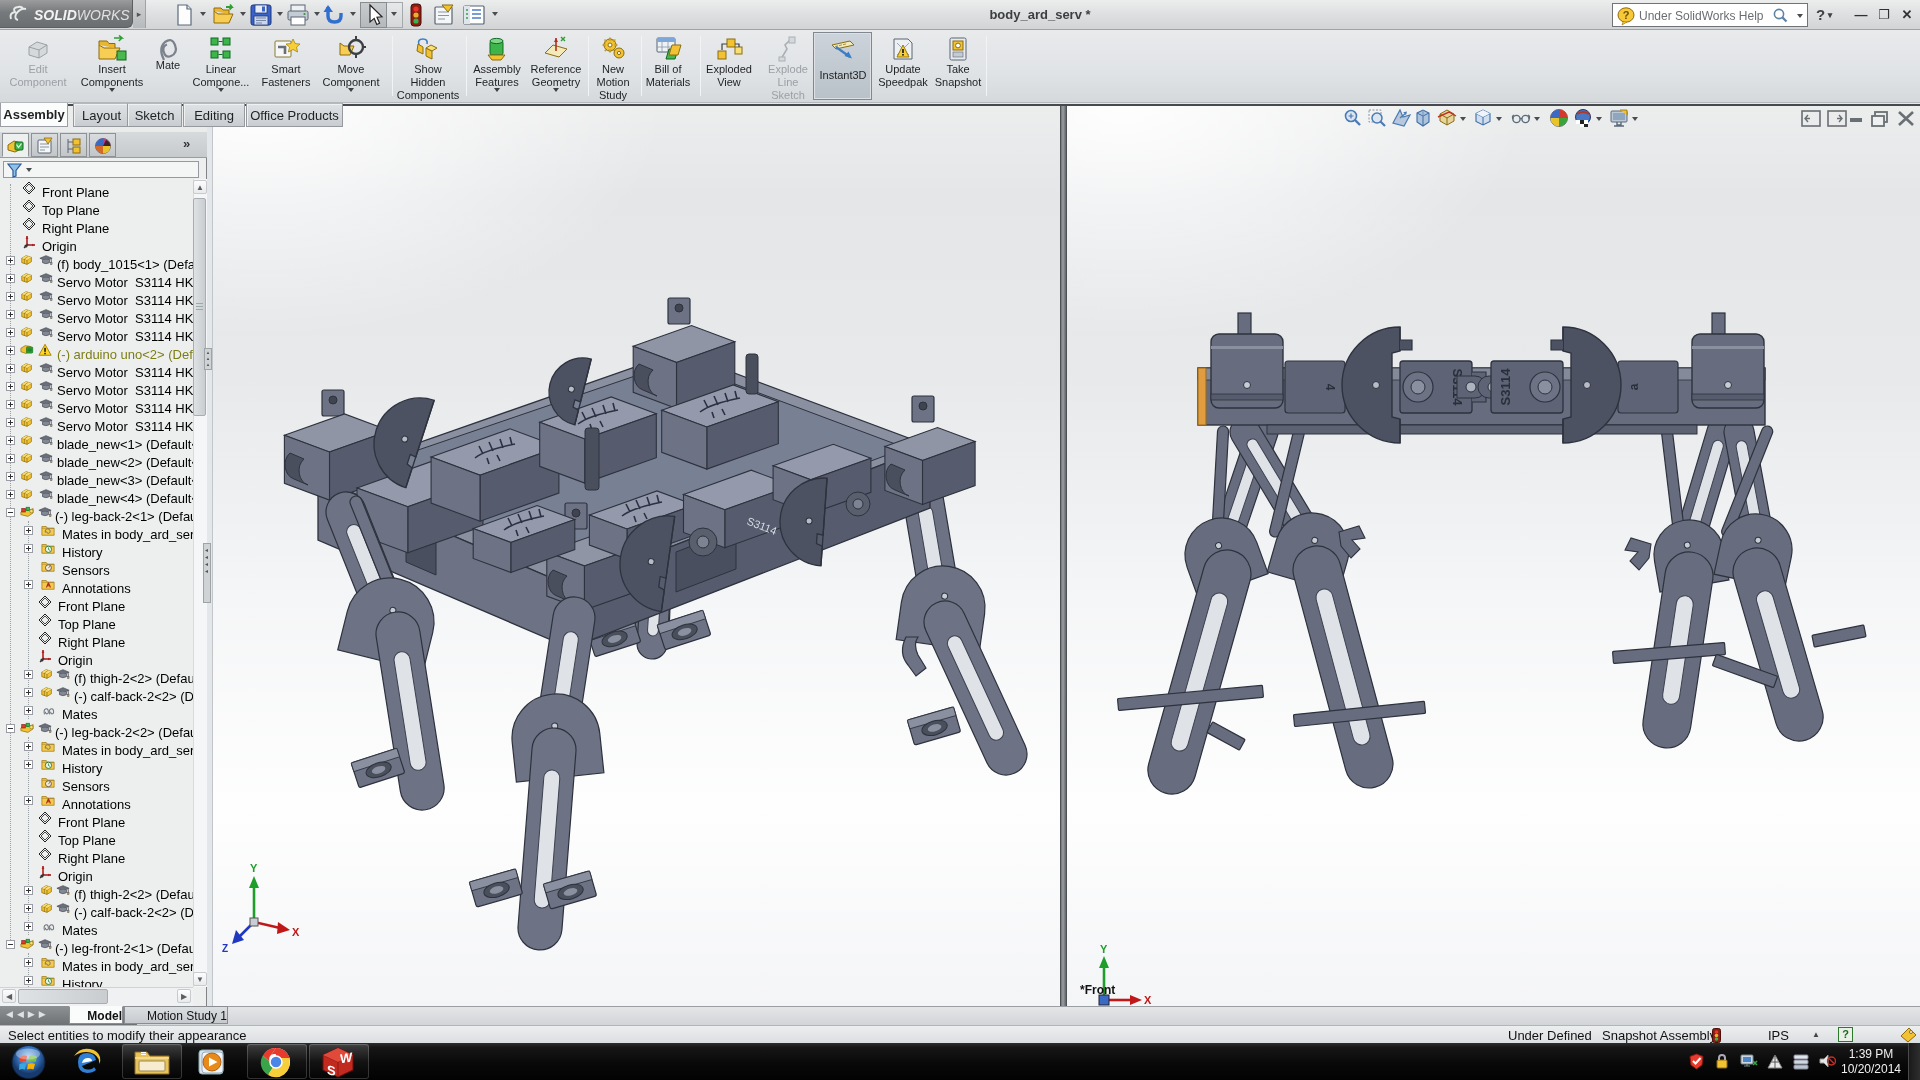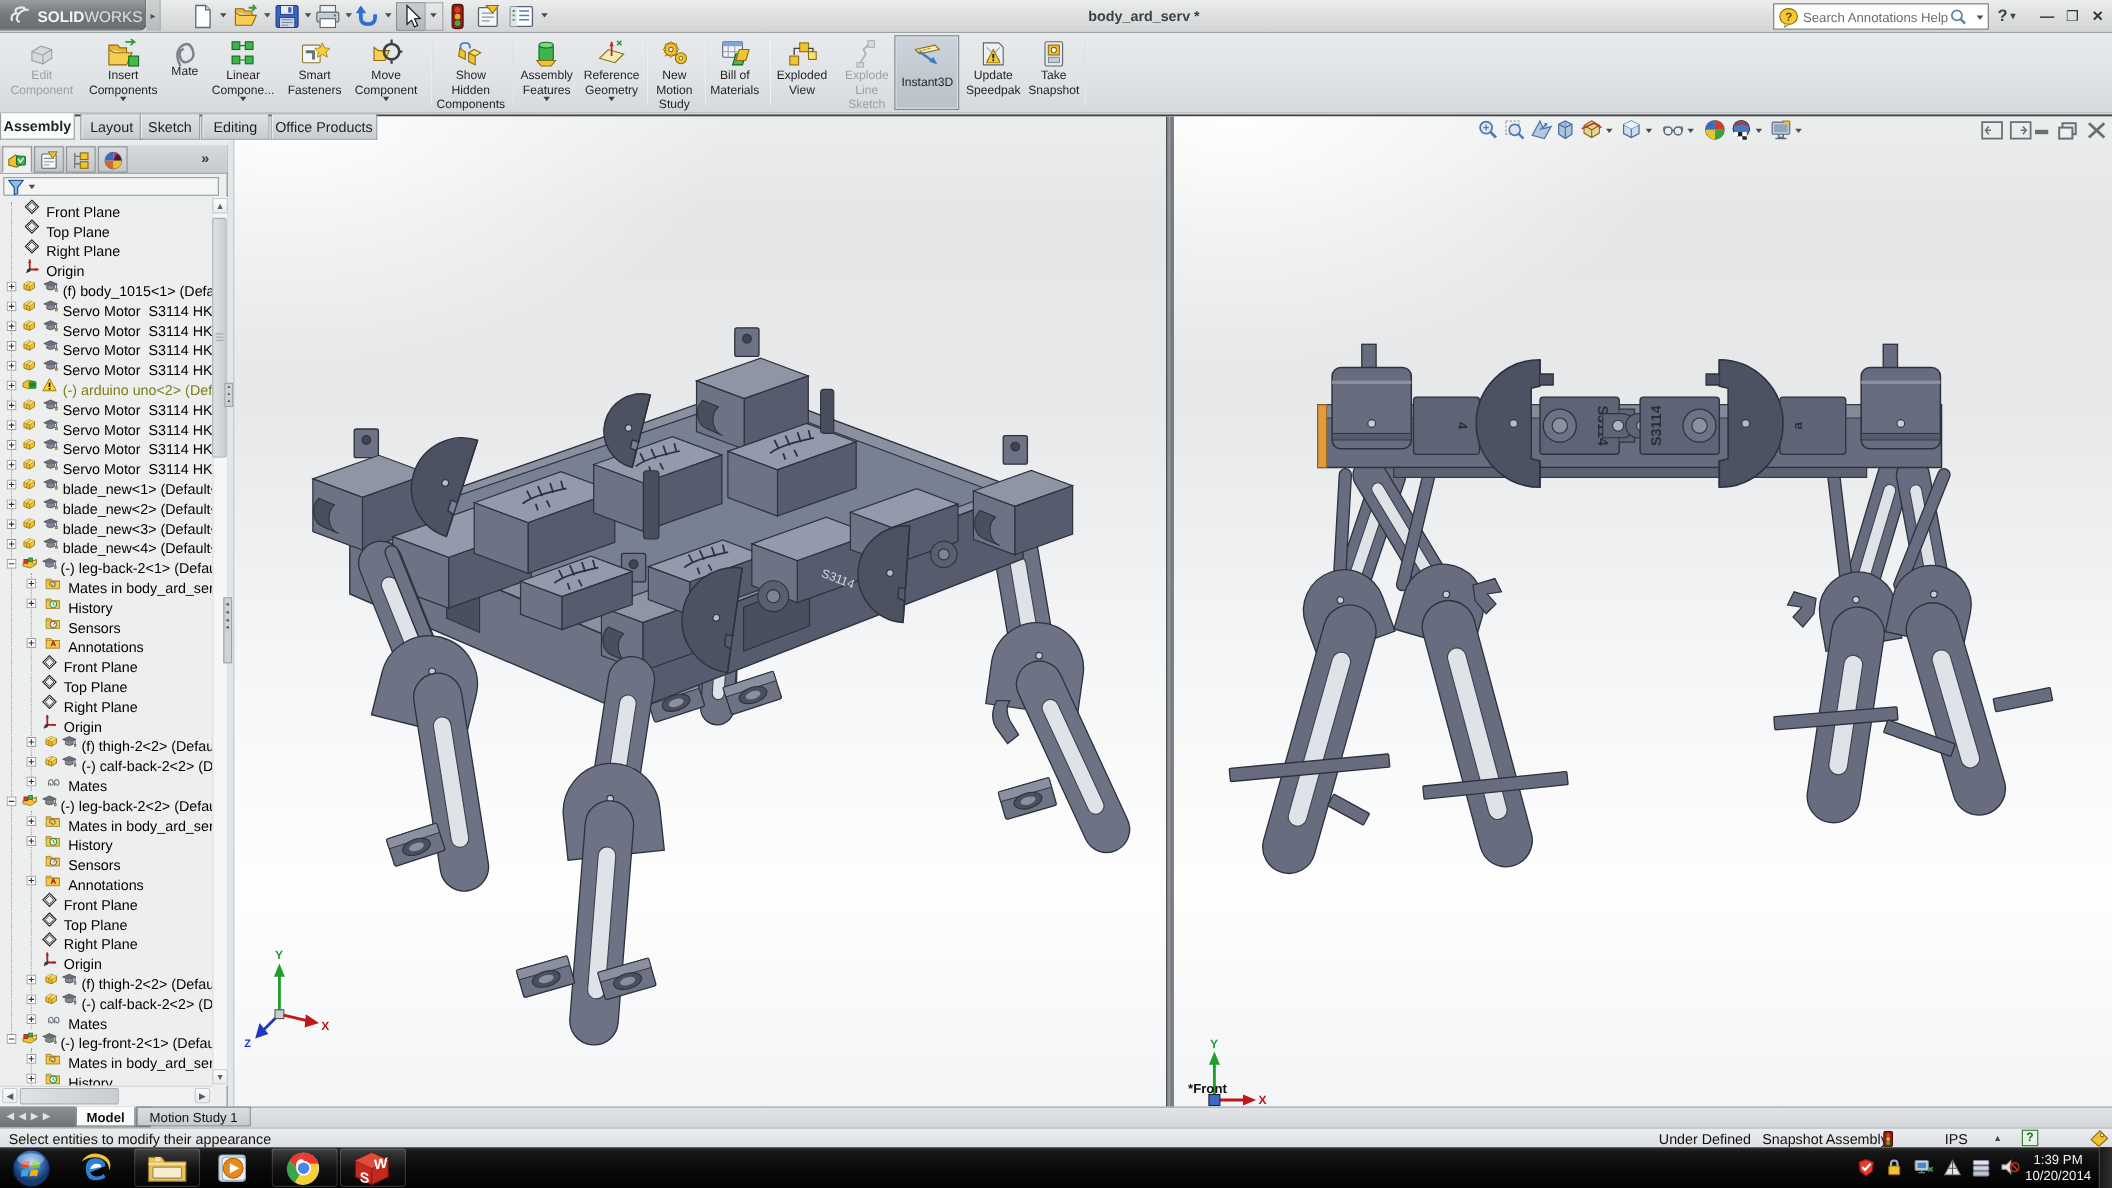--- a/index.html
+++ b/index.html
@@ -1,20 +1,20 @@
 <!DOCTYPE html>
 <html><head><meta charset="utf-8"><style>
 *{margin:0;padding:0;box-sizing:border-box}
 html,body{width:1920px;height:1080px;overflow:hidden;font-family:"Liberation Sans",sans-serif;background:#e6e8ea}
 .abs{position:absolute}
 #app{position:relative;width:1920px;height:1080px}
 
 #titlebar{position:absolute;left:0;top:0;width:1920px;height:30px;background:linear-gradient(180deg,#eceded 0%,#dcdedf 55%,#d2d4d6 100%);border-bottom:1px solid #9fa3a6}
 #swlogo{position:absolute;left:0;top:0;width:133px;height:28px;background:linear-gradient(180deg,#9a9c9d,#777a7c 45%,#6b6e70);border-radius:0 0 6px 0;border-right:1px solid #5c5e60;border-bottom:1px solid #5c5e60}
-#swlogo .t{position:absolute;left:34px;top:7px;color:#f2f3f3;font-size:14px;font-weight:bold;letter-spacing:0;white-space:nowrap}#swlogo .t span{font-weight:normal;color:#e0e1e1}
+#swlogo .t{position:absolute;left:34px;top:7px;color:#f2f3f3;font-size:14px;font-weight:bold;letter-spacing:0;font-style:italic;white-space:nowrap}#swlogo .t span{font-weight:normal;color:#e0e1e1}
 #swchev{position:absolute;left:133px;top:0;width:13px;height:28px;background:linear-gradient(180deg,#cfd1d2,#b7babc);border-right:1px solid #a0a3a5;color:#555;font-size:9px;line-height:28px;text-align:center}
 .tbi{position:absolute;top:3px;width:24px;height:24px}
 .dd{position:absolute;top:12px;width:0;height:0;border-left:3.5px solid transparent;border-right:3.5px solid transparent;border-top:4px solid #4a4d50}
 #ttitle{position:absolute;top:7px;left:940px;width:200px;text-align:center;font-size:13px;color:#3c3f41;font-weight:bold}
 #searchbox{position:absolute;left:1612px;top:3px;width:196px;height:24px;background:#fff;border:1px solid #707478}
 #searchbox .ph{position:absolute;left:26px;top:5px;font-size:12px;color:#6b6e71}
 #helpq{position:absolute;left:1816px;top:6px;width:30px;height:18px;color:#3f4244;font-size:15px;font-weight:bold}
 .wbtn{position:absolute;top:7px;color:#2f3234;font-size:13px;text-align:center;width:18px}
 
 #ribbon{position:absolute;left:0;top:30px;width:1920px;height:73px;background:linear-gradient(180deg,#e8eaec 0%,#e0e3e6 60%,#d5d9dc 100%);border-bottom:1px solid #b4b8bc}
@@ -50,21 +50,21 @@
 
 #vscroll{position:absolute;left:193px;top:179px;width:14px;height:808px;background:#f5f6f7;border-left:1px solid #d8dadc}
 #hscroll{position:absolute;left:0;top:987px;width:193px;height:19px;background:#f0f1f2;border-top:1px solid #d0d2d4}
 .sbtn{position:absolute;width:14px;height:14px;background:linear-gradient(180deg,#fdfdfd,#e8eaec);border:1px solid #c8cacd;border-radius:2px;font-size:8px;color:#5a5e62;text-align:center;line-height:13px}
 .sthumb{position:absolute;background:linear-gradient(90deg,#dfe2e4,#c9cdd0);border:1px solid #a9adb1;border-radius:2px}
 
 #psplit{position:absolute;left:203px;top:543px;width:8px;height:60px;background:#cfd3d6;border:1px solid #9fa3a6}
 
 #mtabs{position:absolute;left:0;top:1006px;width:1920px;height:19px;background:linear-gradient(180deg,#e3e5e7,#d2d5d8);border-top:1px solid #9a9ea2}
 #mnav{position:absolute;left:0;top:1006px;width:137px;height:19px;background:linear-gradient(180deg,#8e9194,#6f7275)}
-.mtab{position:absolute;top:1006px;height:18px;font-size:12px;text-align:center;line-height:18px;color:#111}
+.mtab{position:absolute;top:1006px;height:18px;font-size:12px;text-align:right;line-height:18px;color:#111}
 
 #status{position:absolute;left:0;top:1025px;width:1920px;height:18px;background:linear-gradient(180deg,#eceeef,#dcdfe2);border-top:1px solid #b2b5b9;font-size:13px;color:#111}
 
 #taskbar{position:absolute;left:0;top:1043px;width:1920px;height:37px;background:linear-gradient(180deg,#2e2e2e 0%,#161616 12%,#090909 55%,#020202 100%)}
 .tbtn{position:absolute;top:1044px;width:60px;height:35px;border-radius:3px;background:linear-gradient(180deg,rgba(130,130,130,.35),rgba(60,60,60,.18) 50%,rgba(20,20,20,.1));box-shadow:inset 0 0 0 1px rgba(255,255,255,.18)}
 #clock{position:absolute;left:1836px;top:1047px;width:70px;color:#f0f0f0;font-size:12px;text-align:center;line-height:15px}
 #showdesk{position:absolute;left:1908px;top:1043px;width:12px;height:37px;background:linear-gradient(90deg,#1a1a1a,#2e2e2e);border-left:1px solid #4a4a4a}
 </style></head><body>
 <div id="app">
 <svg width="0" height="0" style="position:absolute">
@@ -238,21 +238,21 @@
       <use href="#ic-list"></use>
     </svg>
     <div class="dd" style="left:492px"></div>
 <div id="ttitle">body_ard_serv *</div>
 <div id="searchbox">
       <svg style="position:absolute;left:3px;top:2px" width="20" height="20" viewBox="0 0 20 20">
         <ellipse cx="10" cy="9" rx="8" ry="7.2" fill="#f7c938" stroke="#8e6a0c"></ellipse>
         <path d="M7 16 L6 19 L11 16" fill="#f7c938" stroke="#8e6a0c" stroke-width=".6"></path>
         <text x="10" y="13" font-size="11" font-weight="bold" text-anchor="middle" fill="#6b4e00">?</text>
       </svg>
-      <span class="ph">Search Annotations Help</span>
+      <span class="ph">Under SolidWorks Help</span>
       <svg style="position:absolute;right:18px;top:3px" width="17" height="17" viewBox="0 0 17 17">
         <circle cx="7" cy="7" r="4.6" fill="none" stroke="#5b84a8" stroke-width="1.6"></circle>
         <path d="M10.4 10.4 L14.5 14.5" stroke="#5b84a8" stroke-width="2.2"></path>
       </svg>
       <div class="dd" style="right:4px;left:auto;top:10px"></div>
     </div>
 <div id="helpq">?<span style="font-size:9px;vertical-align:2px"> ▾</span></div>
 <div class="wbtn" style="left:1852px;font-weight:bold">—</div>
 <div class="wbtn" style="left:1875px">❐</div>
 <div class="wbtn" style="left:1898px;font-weight:bold">✕</div>

